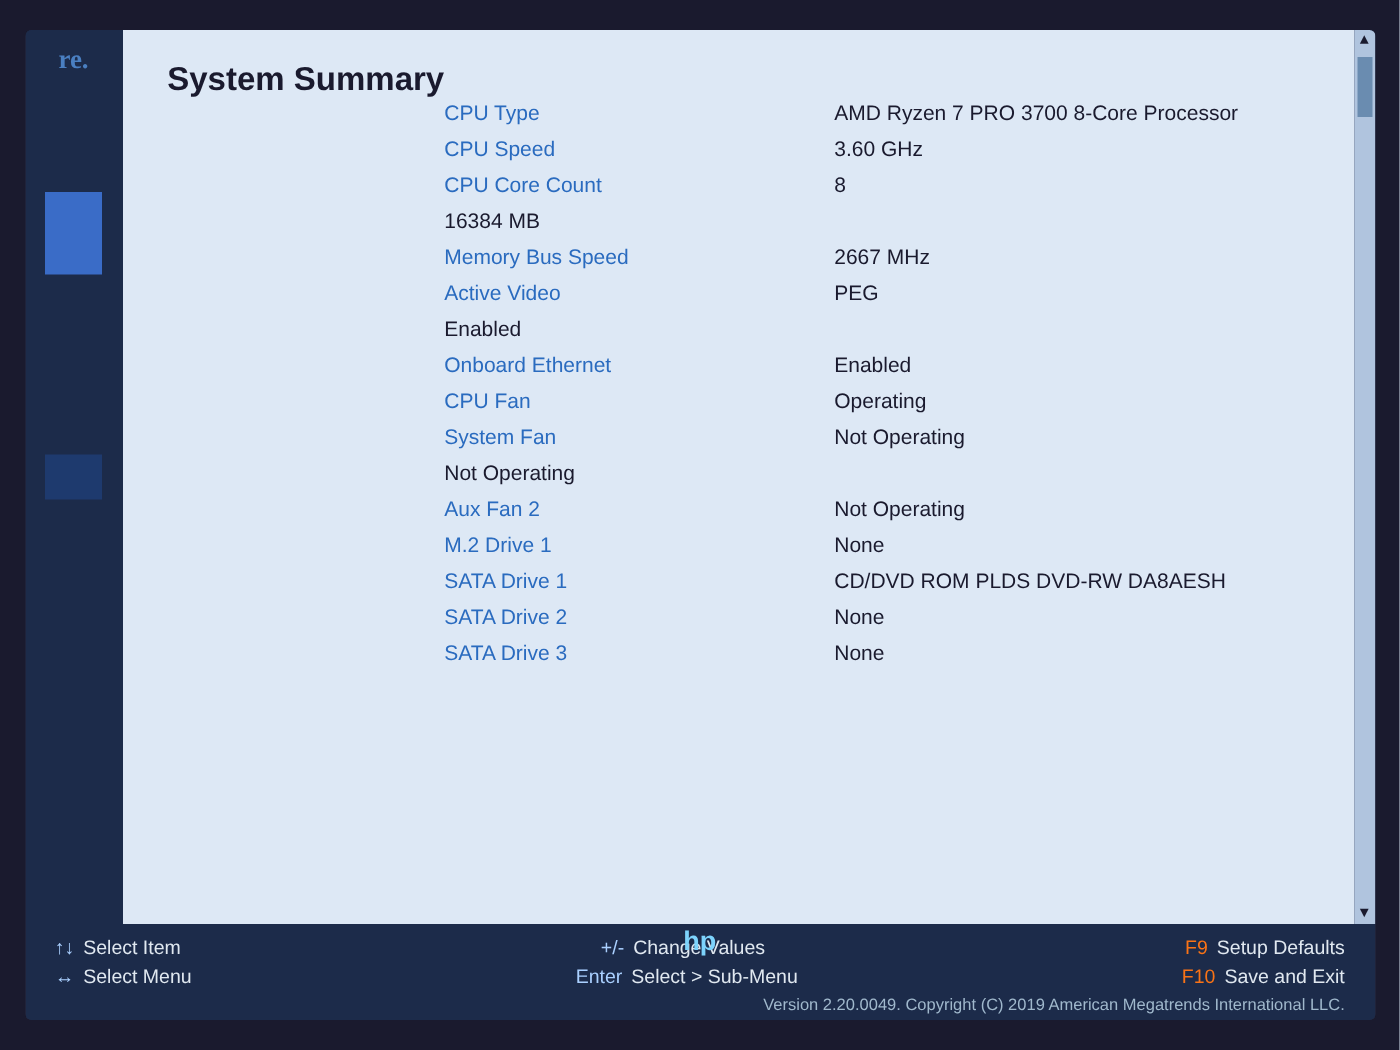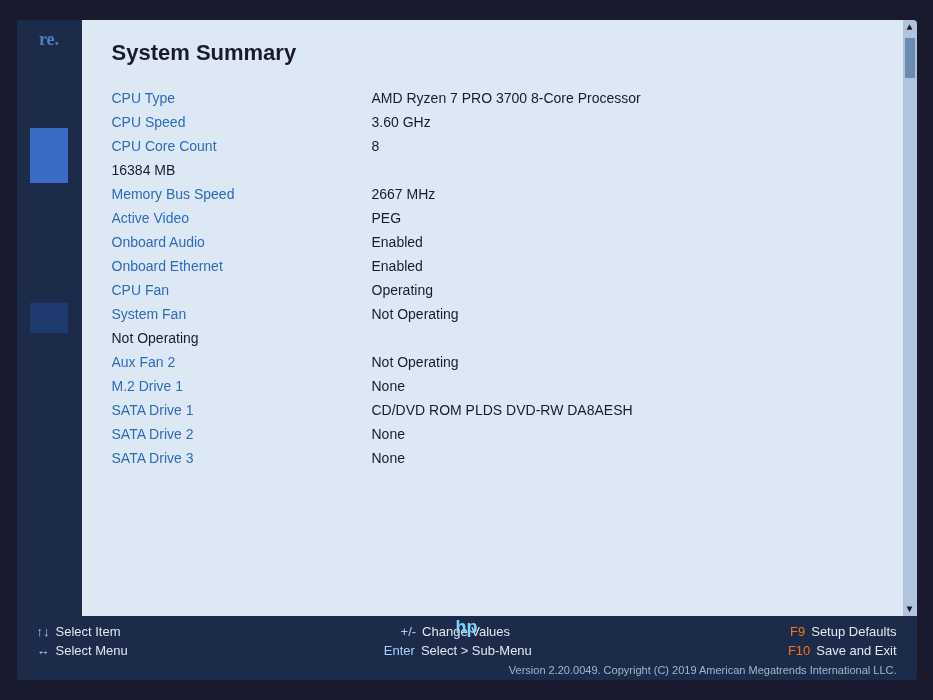--- a/index.html
+++ b/index.html
@@ -69,35 +69,36 @@
       height: 30px;
       background: #1e3a6e;
       margin-top: 120px;
     }
 
     .content-area {
       flex: 1;
       background: #dde8f5;
       padding: 20px 30px 10px 30px;
       display: flex;
-      flex-direction: column;
+      flex-direction: row;
       overflow: hidden;
     }
 
     .page-title {
       font-size: 22px;
       font-weight: bold;
       color: #1a1a2e;
       margin-bottom: 20px;
       font-family: Arial, sans-serif;
     }
 
     .data-table {
       flex: 1;
       overflow: hidden;
+      margin-top: 23px;
     }
 
     .data-row {
       display: flex;
       flex-direction: row;
       padding: 4px 0;
       align-items: baseline;
     }
 
     .row-label {
@@ -241,21 +242,20 @@
           </div>
           <div class="data-row">
             <span class="row-label">Memory Bus Speed</span>
             <span class="row-value">2667 MHz</span>
           </div>
           <div class="data-row">
             <span class="row-label">Active Video</span>
             <span class="row-value">PEG</span>
           </div>
           <div class="data-row">
-            <span class="row-label">Onboard Audio</span>
             <span class="row-value">Enabled</span>
           </div>
           <div class="data-row">
             <span class="row-label">Onboard Ethernet</span>
             <span class="row-value">Enabled</span>
           </div>
           <div class="data-row">
             <span class="row-label">CPU Fan</span>
             <span class="row-value">Operating</span>
           </div>

